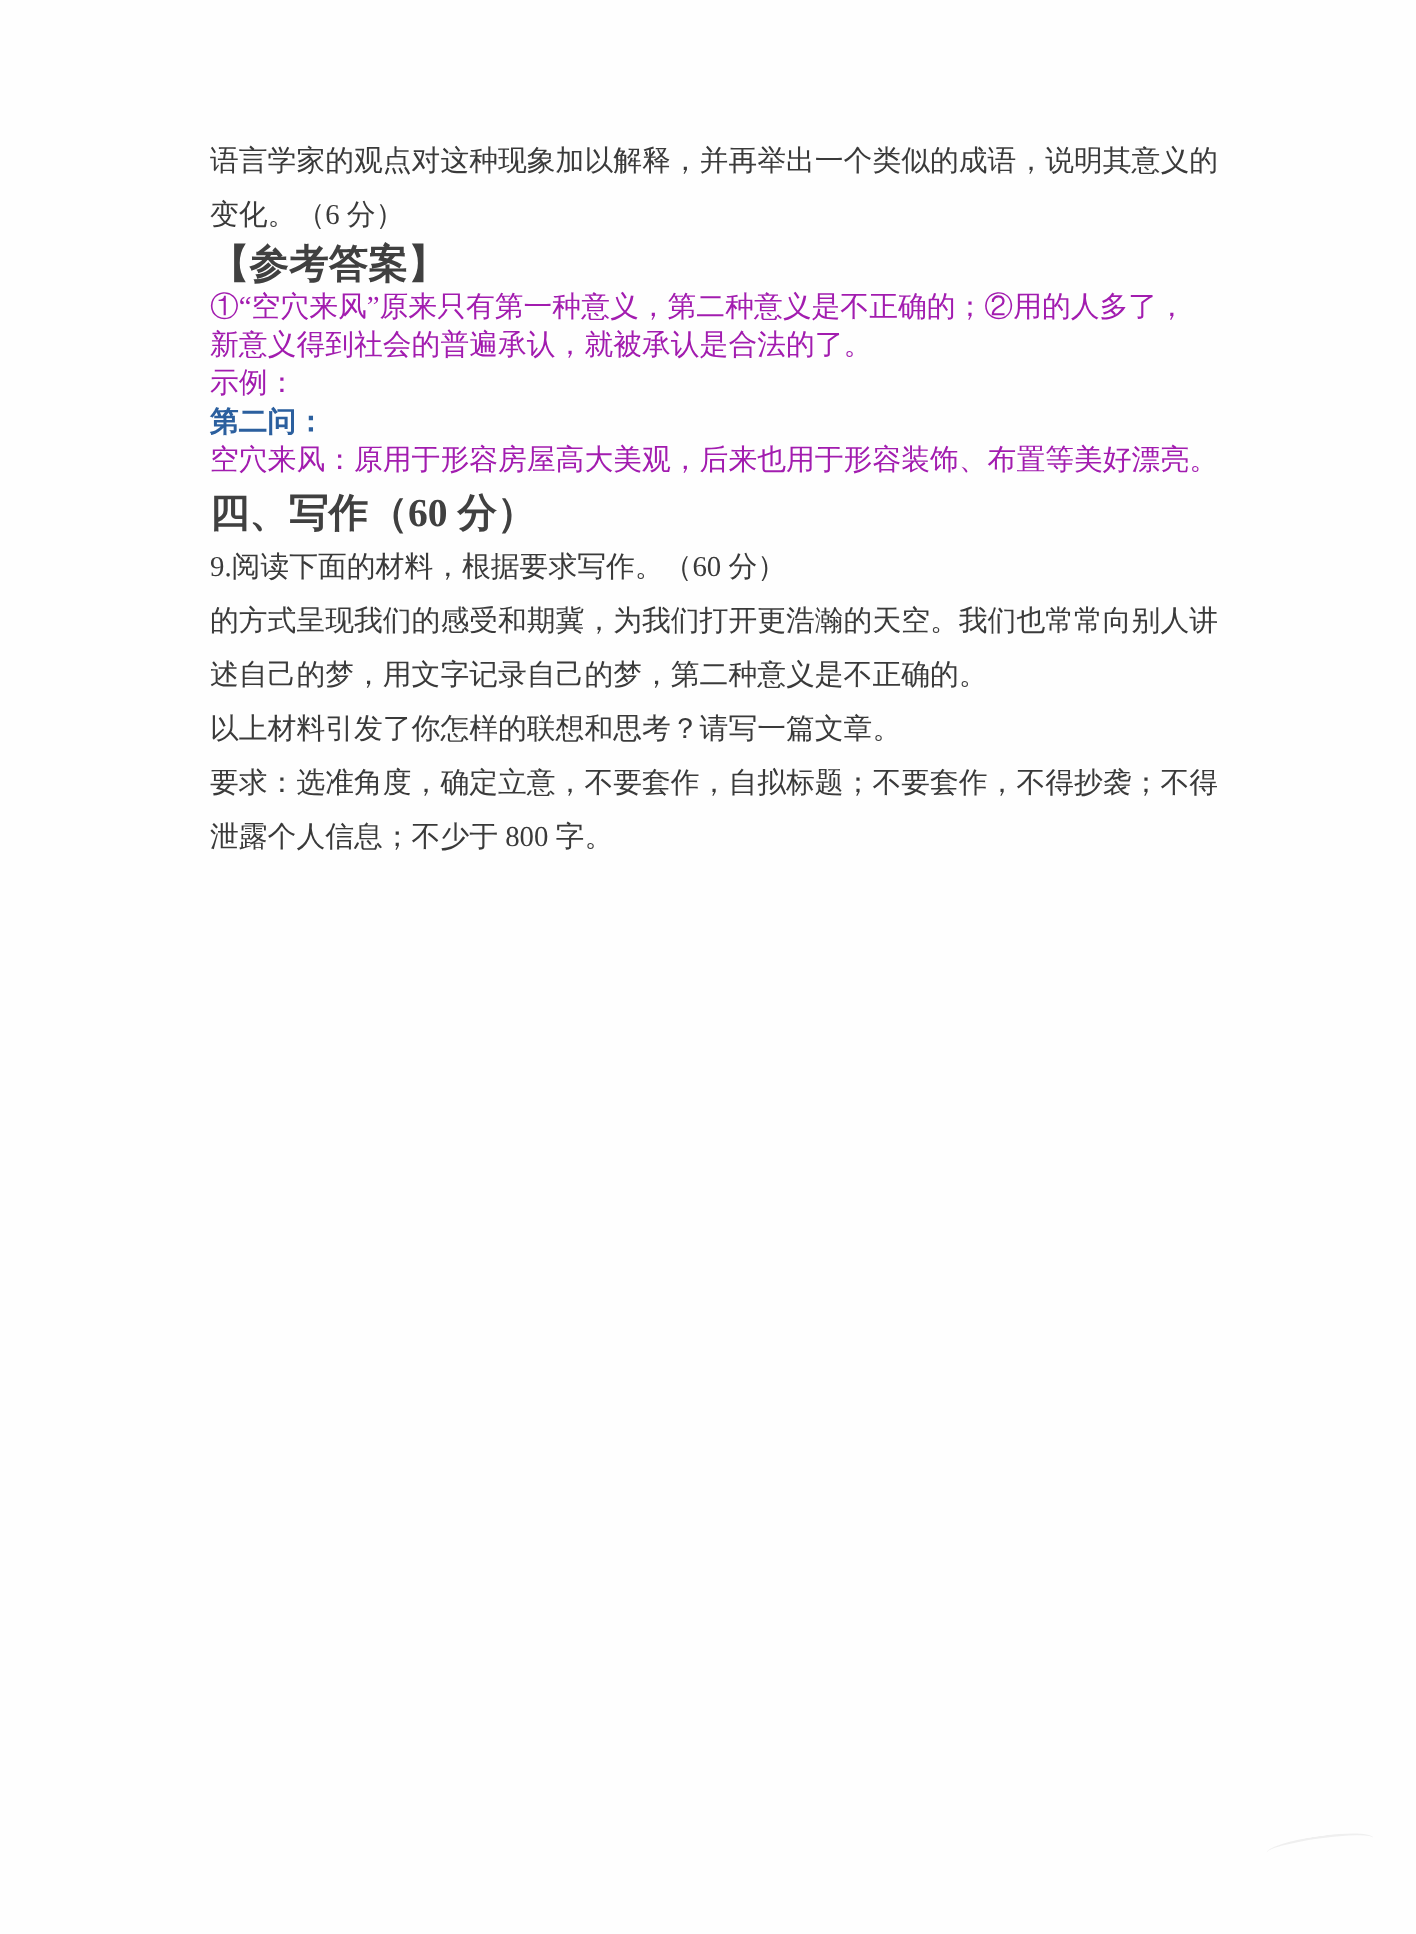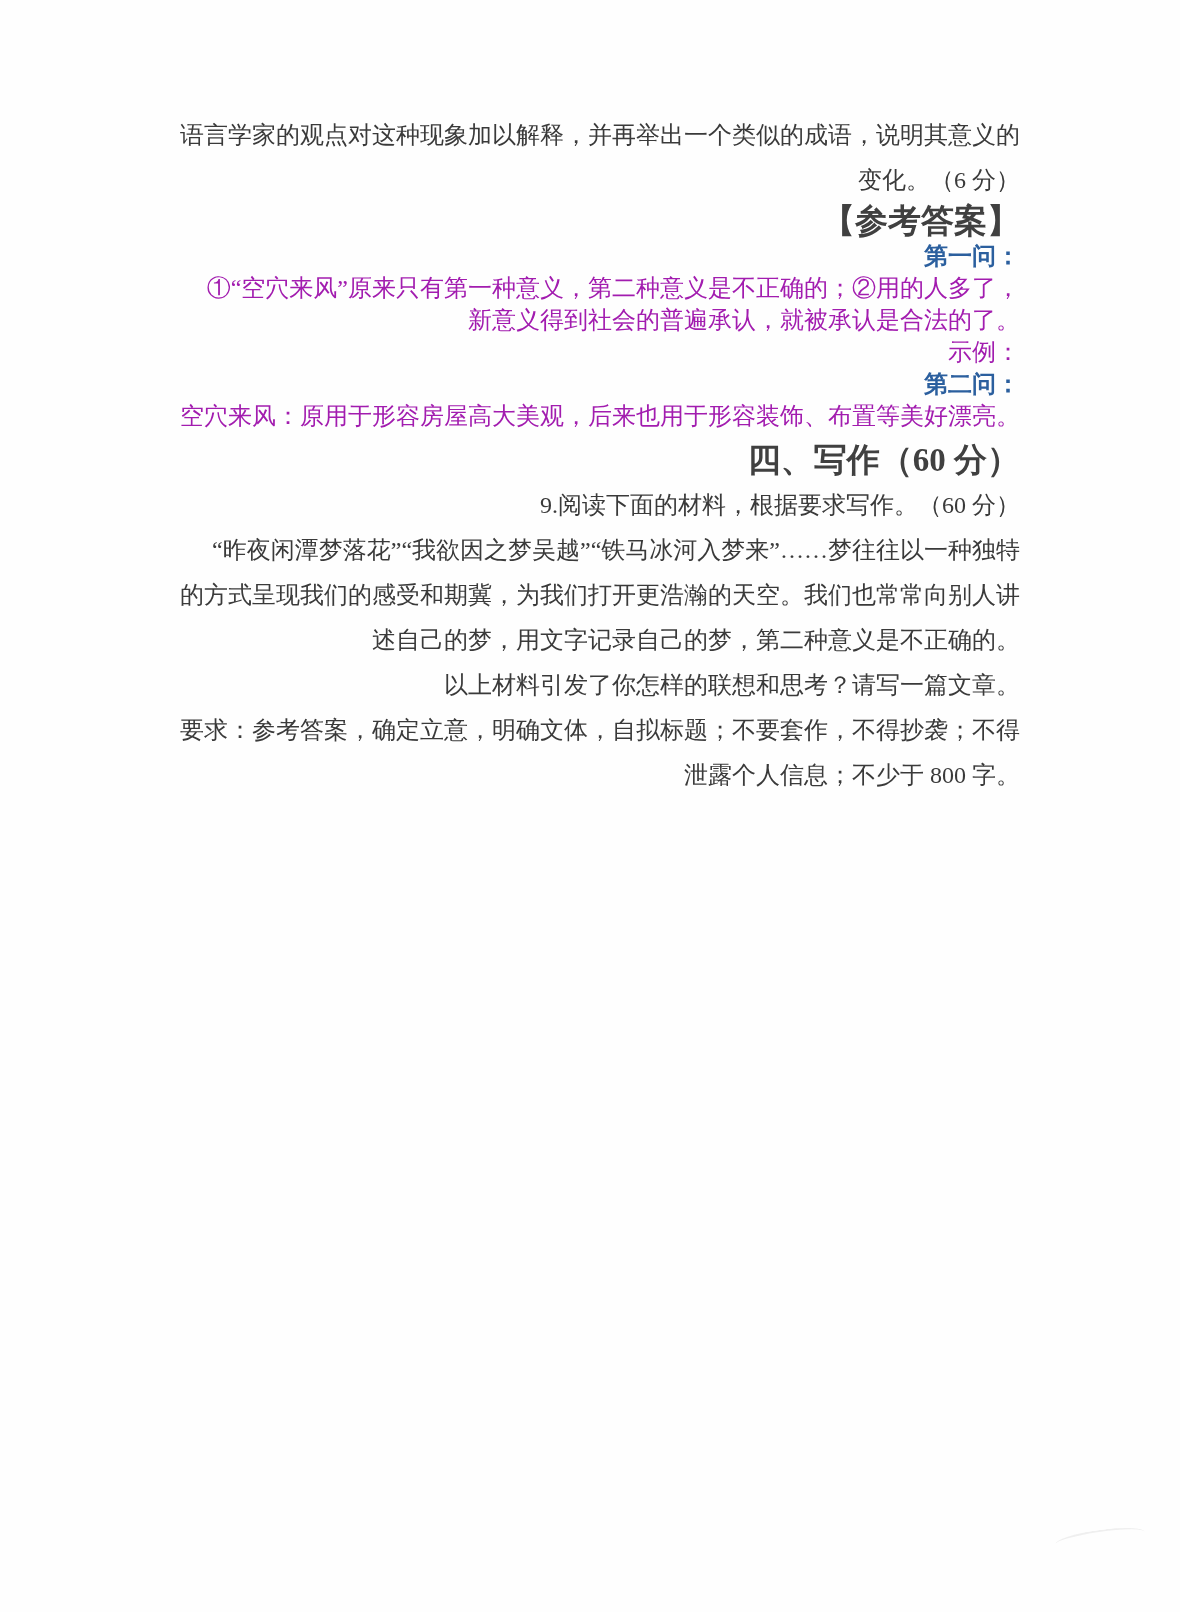--- a/index.html
+++ b/index.html
@@ -7,21 +7,20 @@
     padding: 0;
     background: #ffffff;
   }
   .page {
     position: relative;
     width: 1180px;
     height: 1612px;
     background: #fefefe;
     font-family: "Liberation Serif", "DejaVu Serif", serif;
     overflow: hidden;
-    text-align: right;
   }
   .content {
     position: absolute;
     left: 175px;
     top: 113px;
     width: 845px;
   }
   .ln {
     white-space: nowrap;
   }
@@ -77,32 +76,30 @@
 </head>
 <body>
 
 <div class="page">
   <div class="content">
 
     <div class="ln w">语言学家的观点对这种现象加以解释，并再举出一个类似的成语，说明其意义的</div>
     <div class="ln w">变化。（6 分）</div>
 
     <div class="ln t hd hd-ref">【参考答案】</div>
-    <div class="ln t bb">第一问：</div>
     <div class="ln t bl">①“空穴来风”原来只有第一种意义，第二种意义是不正确的；②用的人多了，</div>
     <div class="ln t bl">新意义得到社会的普遍承认，就被承认是合法的了。</div>
     <div class="ln t bl">示例：</div>
     <div class="ln t bb">第二问：</div>
     <div class="ln t bl gap-after">空穴来风：原用于形容房屋高大美观，后来也用于形容装饰、布置等美好漂亮。</div>
 
     <div class="ln hd hd-sec">四、写作（60 分）</div>
     <div class="ln w">9.阅读下面的材料，根据要求写作。（60 分）</div>
-    <div class="ln w">“昨夜闲潭梦落花”“我欲因之梦吴越”“铁马冰河入梦来”……梦往往以一种独特</div>
     <div class="ln w">的方式呈现我们的感受和期冀，为我们打开更浩瀚的天空。我们也常常向别人讲</div>
     <div class="ln w">述自己的梦，用文字记录自己的梦，第二种意义是不正确的。</div>
     <div class="ln w">以上材料引发了你怎样的联想和思考？请写一篇文章。</div>
-    <div class="ln w">要求：参考答案，确定立意，明确文体，自拟标题；不要套作，不得抄袭；不得</div>
+    <div class="ln w">要求：选准角度，确定立意，不要套作，自拟标题；不要套作，不得抄袭；不得</div>
     <div class="ln w">泄露个人信息；不少于 800 字。</div>
 
   </div>
 
   <div class="stray"></div>
 </div>
 
 </body></html>

